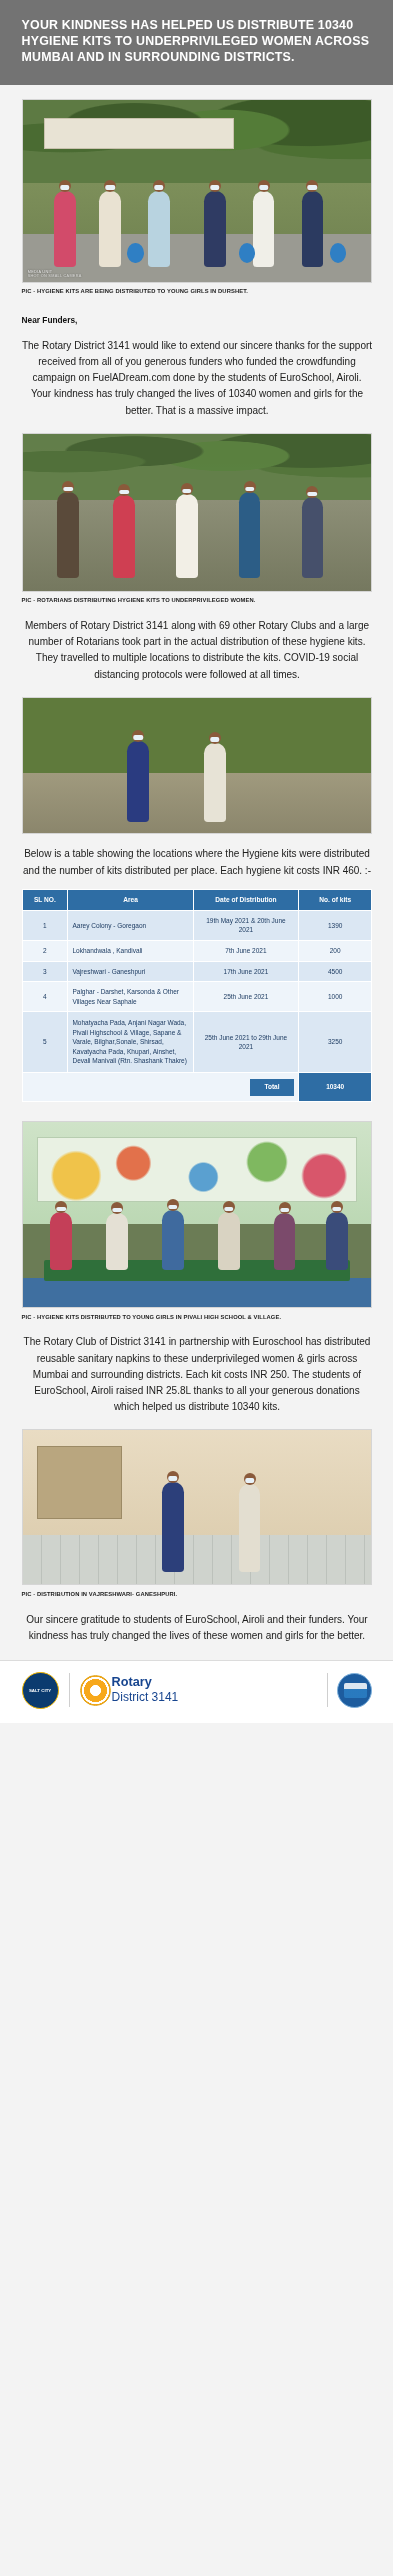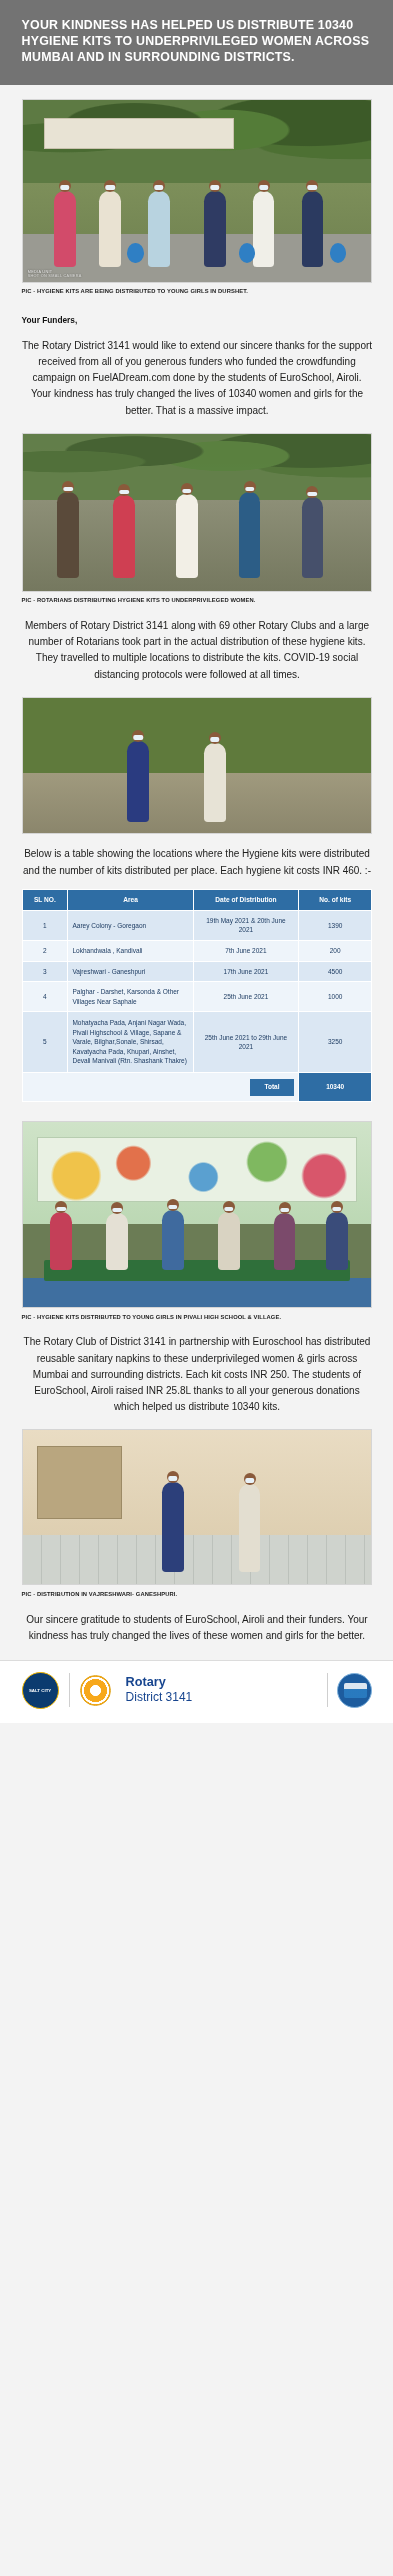--- a/index.html
+++ b/index.html
@@ -140,21 +140,21 @@
   }
   .footer-divider {
     width: 0.6px;
     height: 34px;
     background: #cfcfcf;
     flex: 0 0 auto;
   }
   .rotary-mark {
     display: flex;
     align-items: center;
-    gap: 15px;
+    gap: 1px;
     flex: 1 1 auto;
   }
   .rotary-wheel {
     width: 29px;
     height: 29px;
     border-radius: 50%;
     background: radial-gradient(circle at 50% 50%, #ffffff 0 26%, #f7a81b 27% 56%, #ffffff 57% 66%, #f7a81b 67% 100%);
     border: 0.6px solid #e0a41a;
     flex: 0 0 auto;
   }
@@ -300,21 +300,21 @@
           <div class="balloon" style="left:88%; background:#2f7fc4;"></div>
           <div class="tinylabel">
             <div>MEDIA UNIT</div>
             <div class="ln2">SHOT ON SMALL CAMERA</div>
           </div>
         </div>
       </div>
       <div class="caption">PIC - HYGIENE KITS ARE BEING DISTRIBUTED TO YOUNG GIRLS IN DURSHET.</div>
     </div>
 
-    <div class="salutation">Your Funders,</div>
+    <div class="salutation">Near Funders,</div>
     <p class="body-text">The Rotary District 3141 would like to extend our sincere thanks for the support received from all of you generous funders who funded the crowdfunding campaign on FuelADream.com done by the students of EuroSchool, Airoli. Your kindness has truly changed the lives of 10340 women and girls for the better. That is a massive impact.</p>
 
     <div class="photo-block">
       <div class="photo" style="height:159px;">
         <div class="scene">
           <div class="sky"></div>
           <div class="foliage" style="height:44%; opacity:.95;"></div>
           <div class="ground" style="height:58%; background:linear-gradient(#8d8f77,#75785f);"></div>
           <div class="person" style="left:10%; background:#5a4a3a; height:86px;">
             <div class="head"></div>

